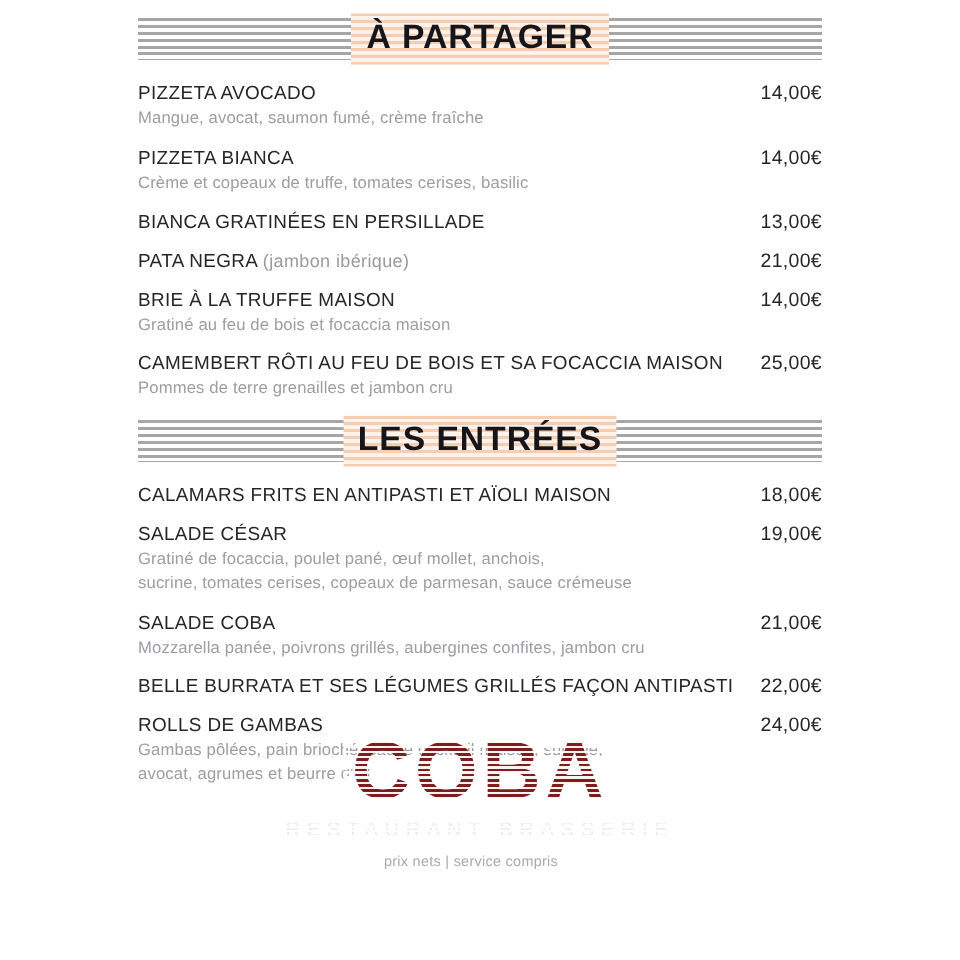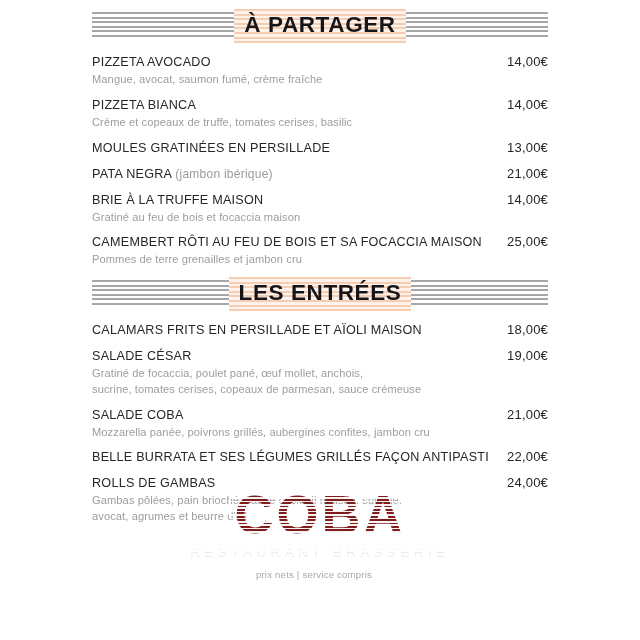--- a/index.html
+++ b/index.html
@@ -213,21 +213,21 @@
               <div class="item-row">
                 <div class="item-name"><span>PIZZETA BIANCA</span></div>
                 <div class="item-price">14,00€</div>
               </div>
               <div class="item-desc">
                 <span class="ln">Crème et copeaux de truffe, tomates cerises, basilic</span>
               </div>
             </div>
             <div class="item">
               <div class="item-row">
-                <div class="item-name"><span>MOULES GRATINÉES EN PERSILLADE</span></div>
+                <div class="item-name"><span>BIANCA GRATINÉES EN PERSILLADE</span></div>
                 <div class="item-price">13,00€</div>
               </div>
             </div>
             <div class="item">
               <div class="item-row">
                 <div class="item-name"><span>PATA NEGRA</span> <span class="qualifier">(jambon ibérique)</span></div>
                 <div class="item-price">21,00€</div>
               </div>
             </div>
             <div class="item">
@@ -253,21 +253,21 @@
         <div class="section">
           <div class="section-header">
             <div class="stripes"></div>
             <div class="title-wrap">
               <span class="section-title">LES ENTRÉES</span>
             </div>
           </div>
           <div class="items">
             <div class="item">
               <div class="item-row">
-                <div class="item-name"><span>CALAMARS FRITS EN PERSILLADE ET AÏOLI MAISON</span></div>
+                <div class="item-name"><span>CALAMARS FRITS EN ANTIPASTI ET AÏOLI MAISON</span></div>
                 <div class="item-price">18,00€</div>
               </div>
             </div>
             <div class="item">
               <div class="item-row">
                 <div class="item-name"><span>SALADE CÉSAR</span></div>
                 <div class="item-price">19,00€</div>
               </div>
               <div class="item-desc">
                 <span class="ln">Gratiné de focaccia, poulet pané, œuf mollet, anchois,</span>

